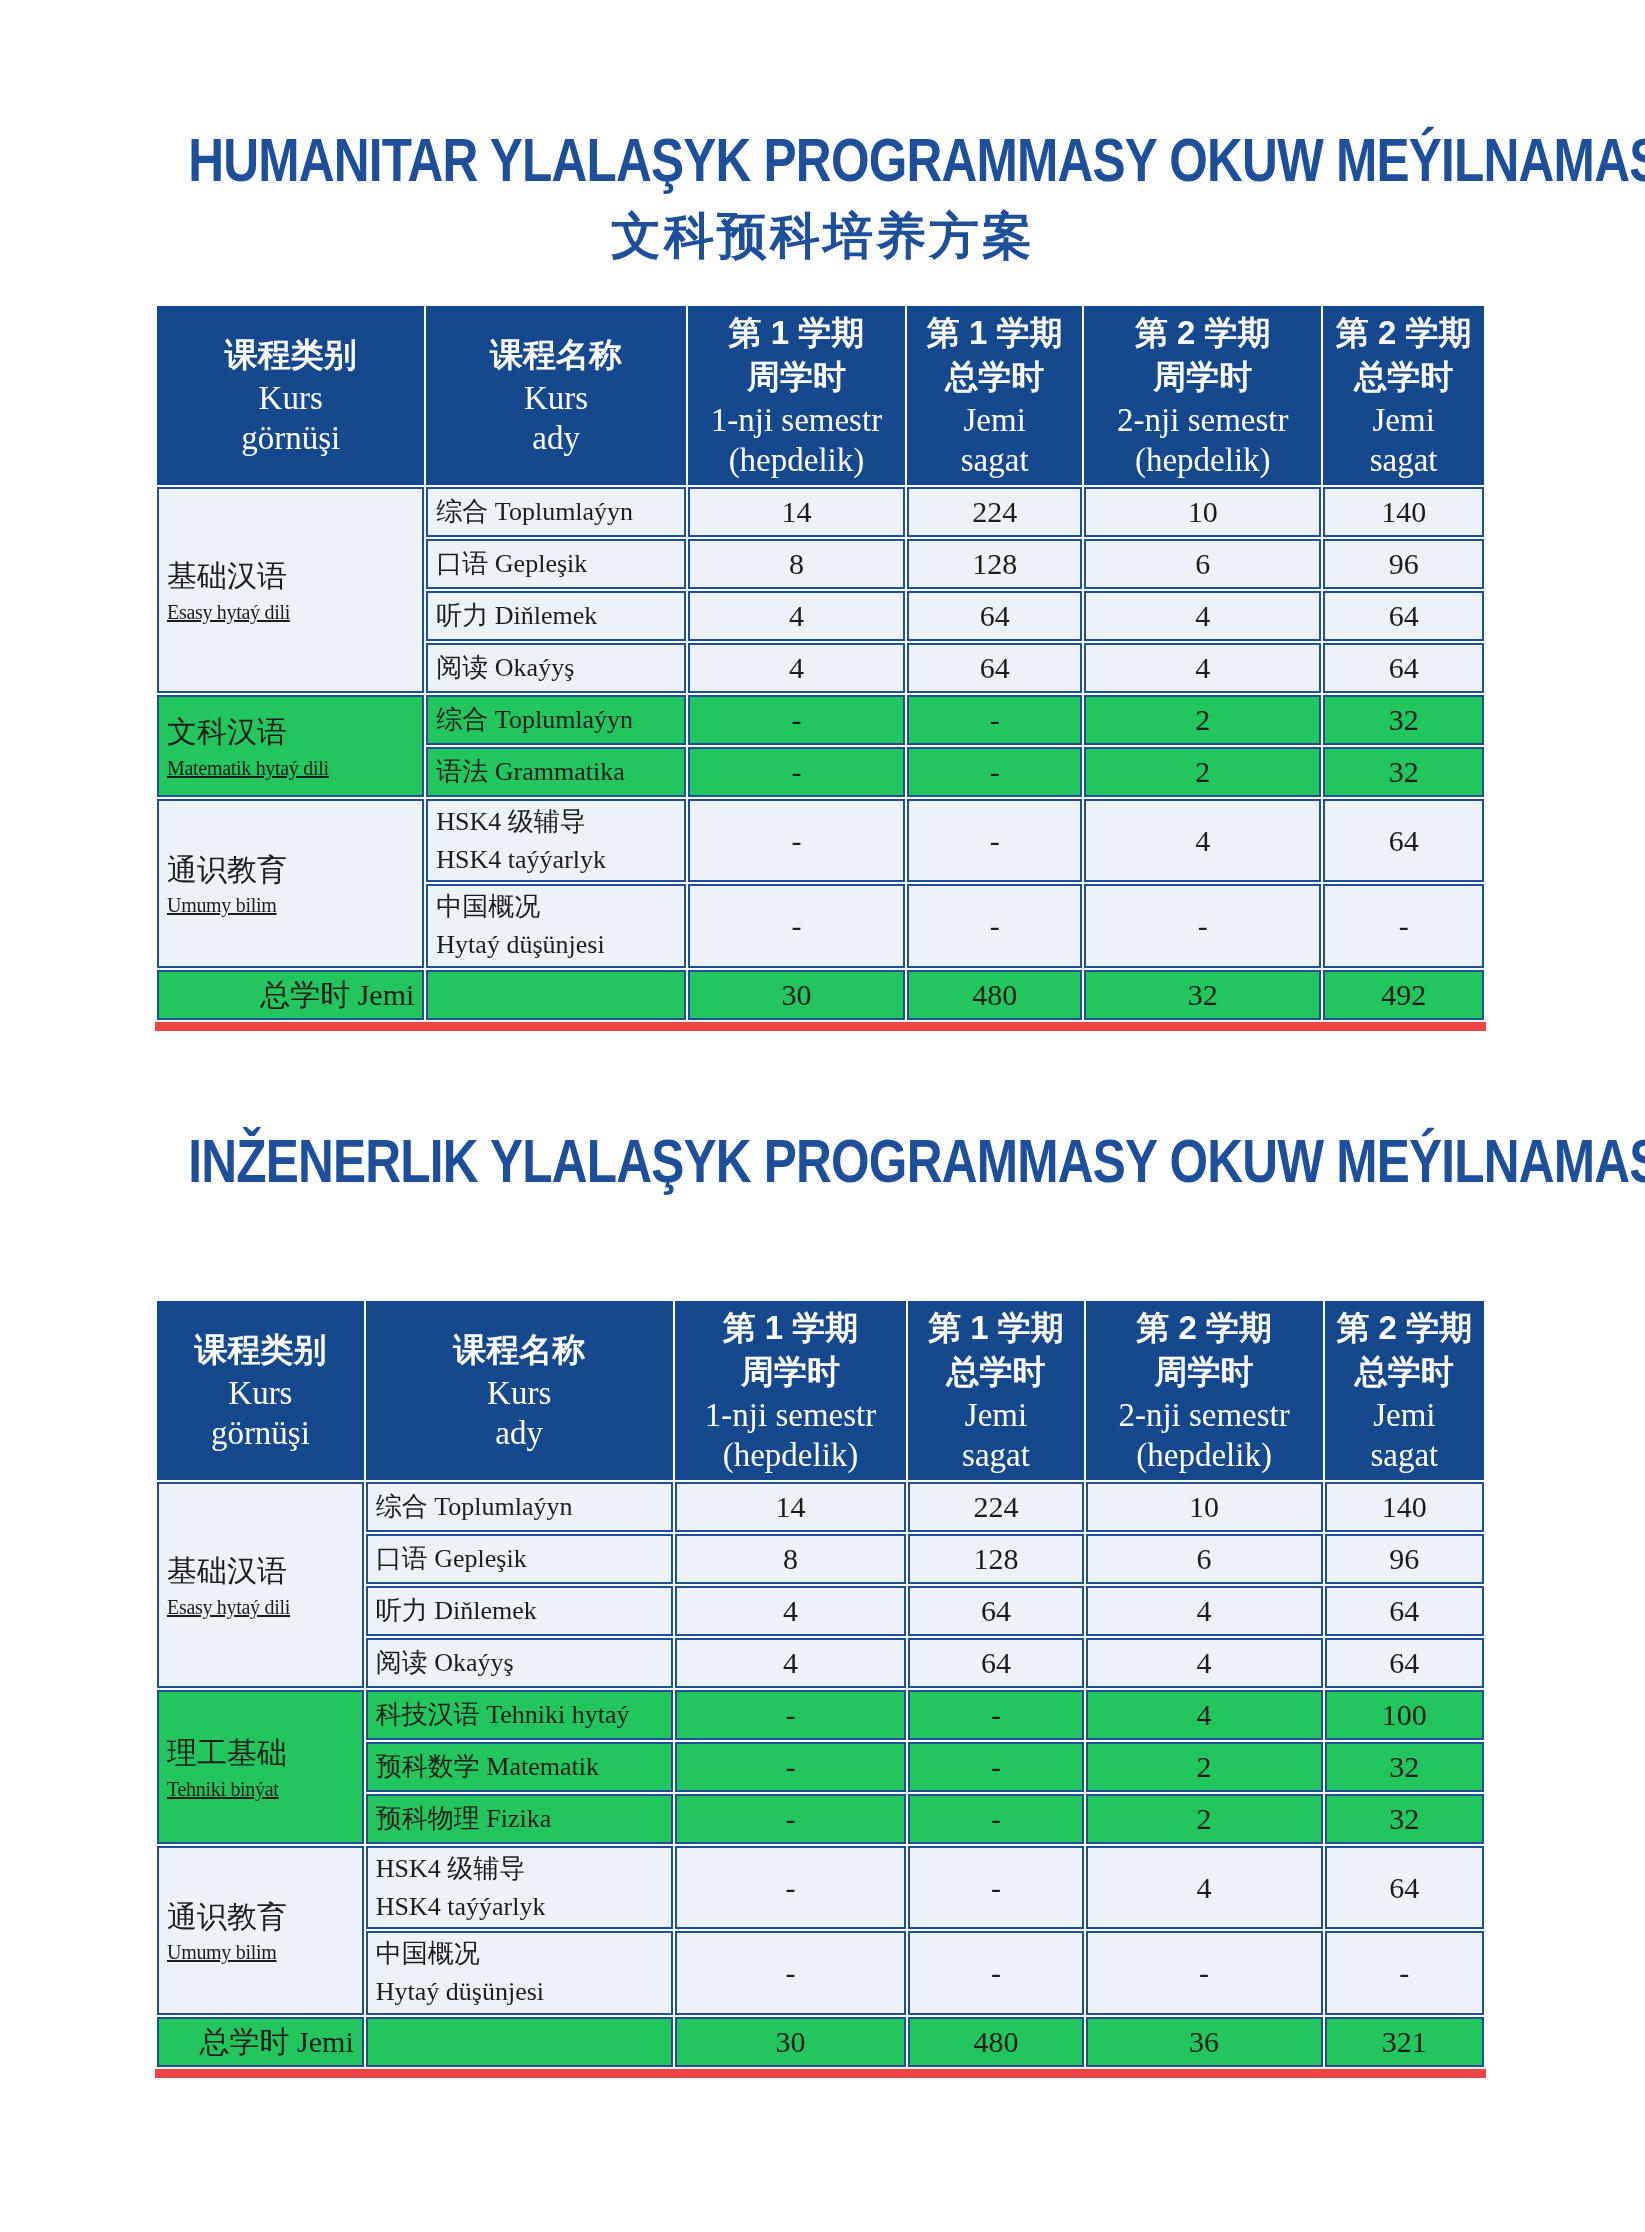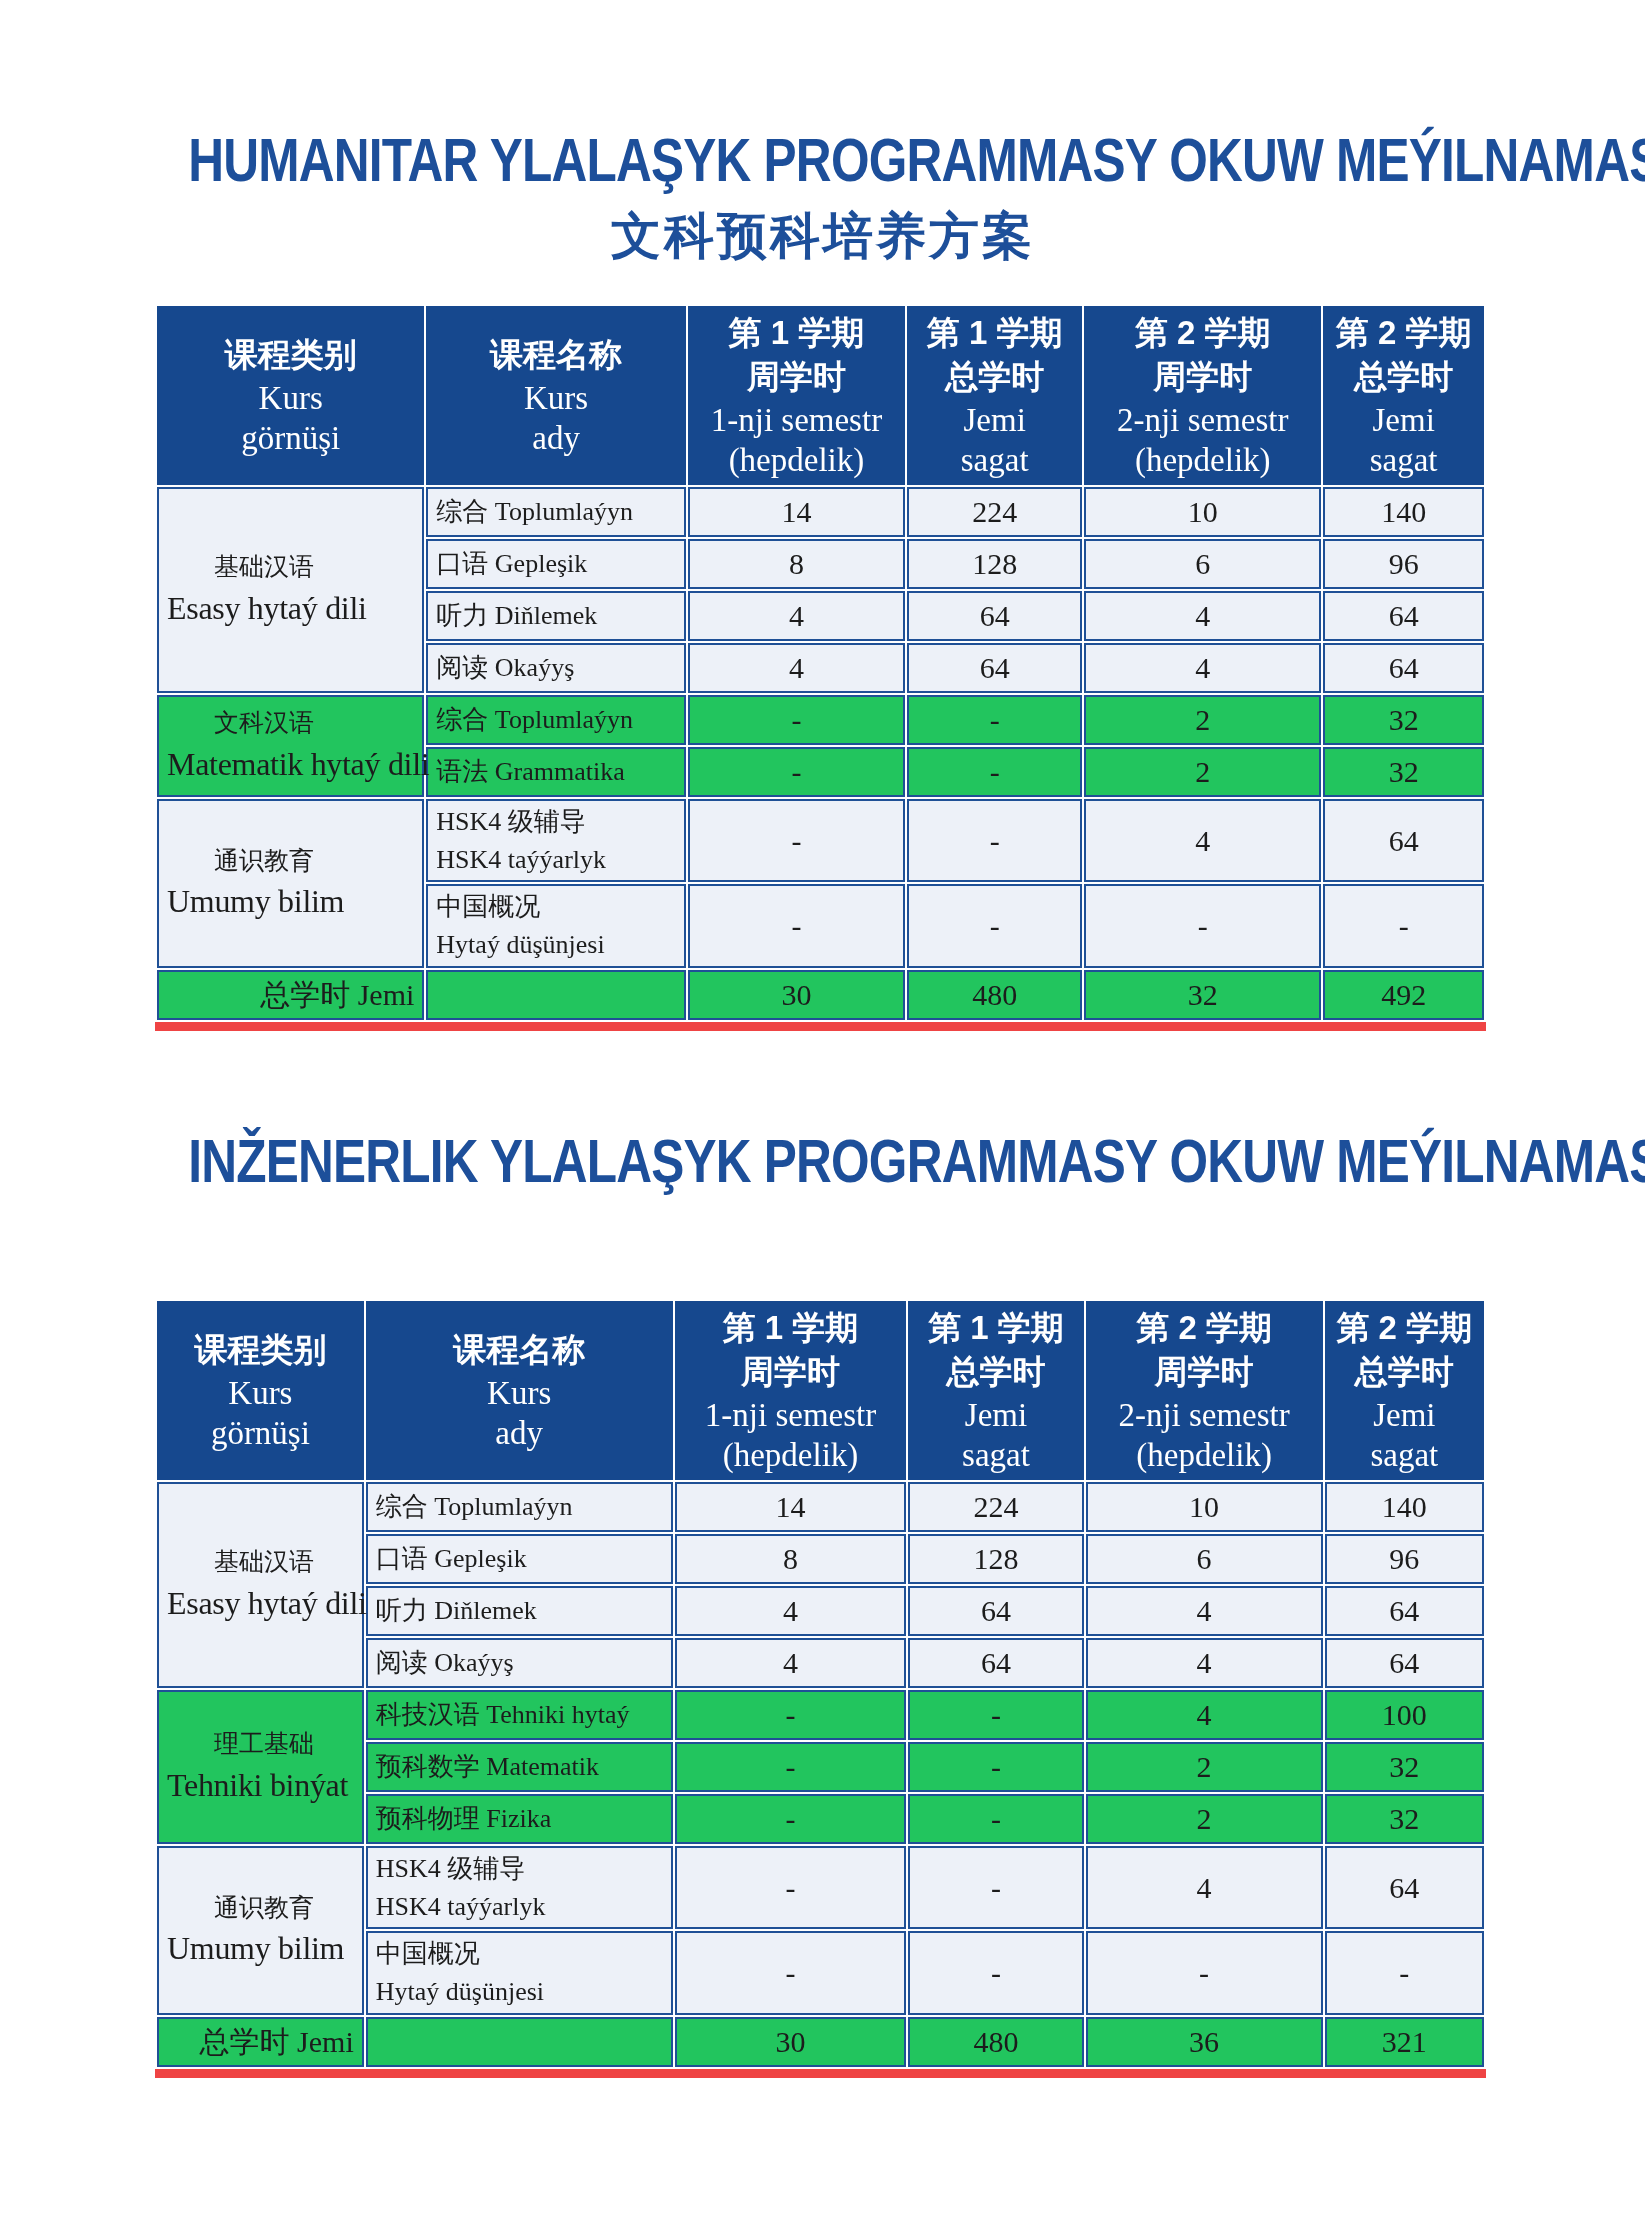--- a/index.html
+++ b/index.html
@@ -37,22 +37,22 @@
   .hla { font-family:"Liberation Serif","DejaVu Serif",serif; font-size:33px; line-height:1.22;
          white-space:nowrap; }
   table.cur td {
     border:2px solid #1f5096; box-sizing:border-box; vertical-align:middle;
     height:50px; font-size:30px; line-height:1.25; padding:2px 8px;
   }
   td.shade-light { background:#edf1f8; }
   td.shade-dark  { background:#22c55e; }
   td.gs { border-top-width:4px; }
   td.grp-label { text-align:left; padding-left:14px; }
-  .grp-cn { font-size:25px; line-height:1.45;margin-left:47px; }
-  .grp-la { font-size:32px; line-height:1.4; letter-spacing:-0.3px; white-space:nowrap; }
+  .grp-cn { font-size:30px; line-height:1.45; }
+  .grp-la { font-size:20px; line-height:1.4; letter-spacing:-0.3px; white-space:nowrap;text-decoration:underline; }
   td.course { text-align:left; padding-left:16px; }
   .course-line { font-size:26px; line-height:1.45; white-space:nowrap; }
   td.val { text-align:center; }
   td.tall { height:92px; }
   td.total-label { text-align:right; padding-left:14px; white-space:nowrap; }
 </style>
 </head>
 <body>
 
 <div class="page">

